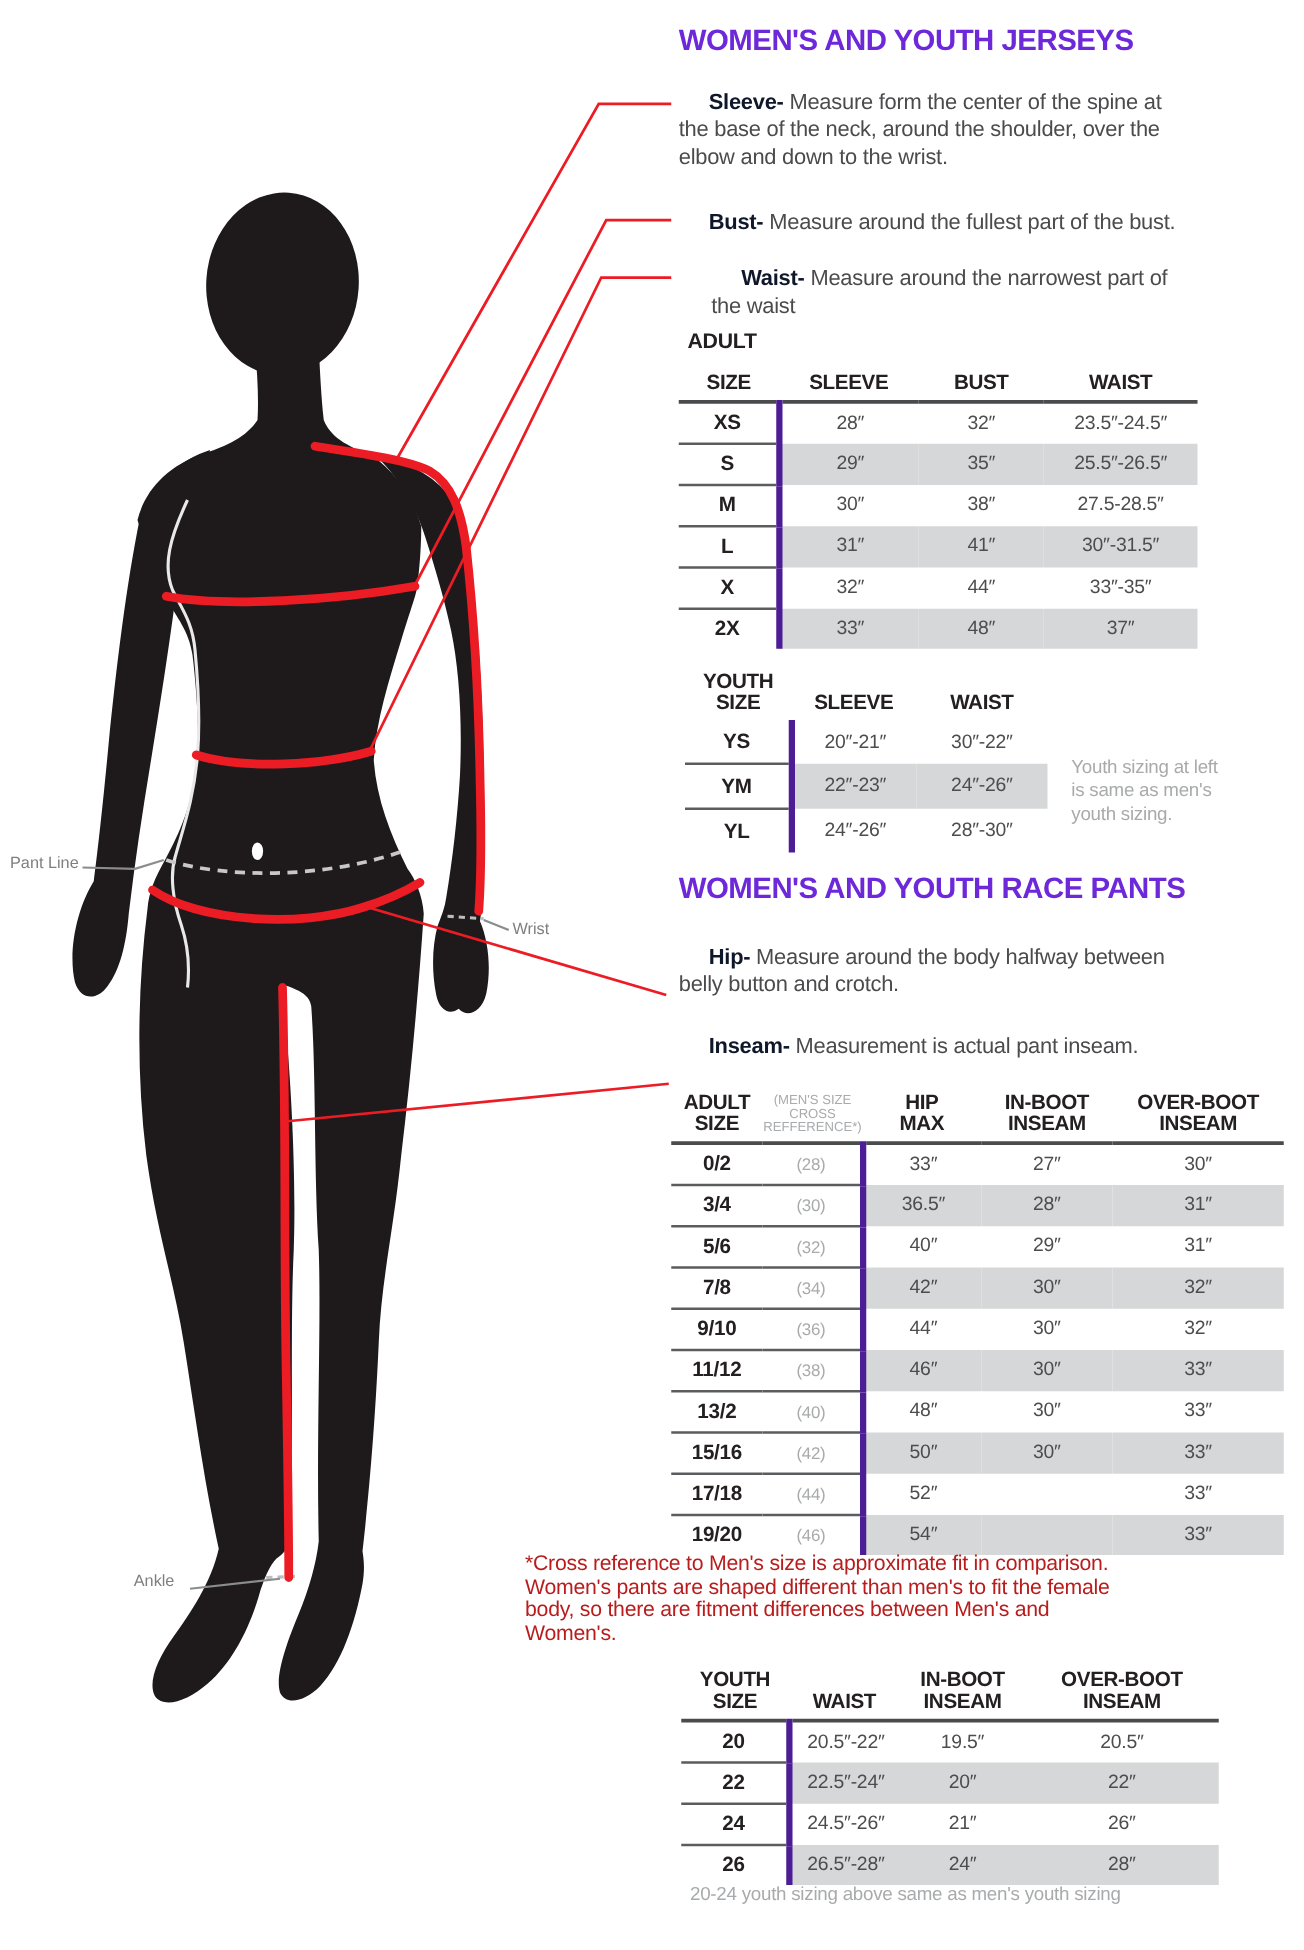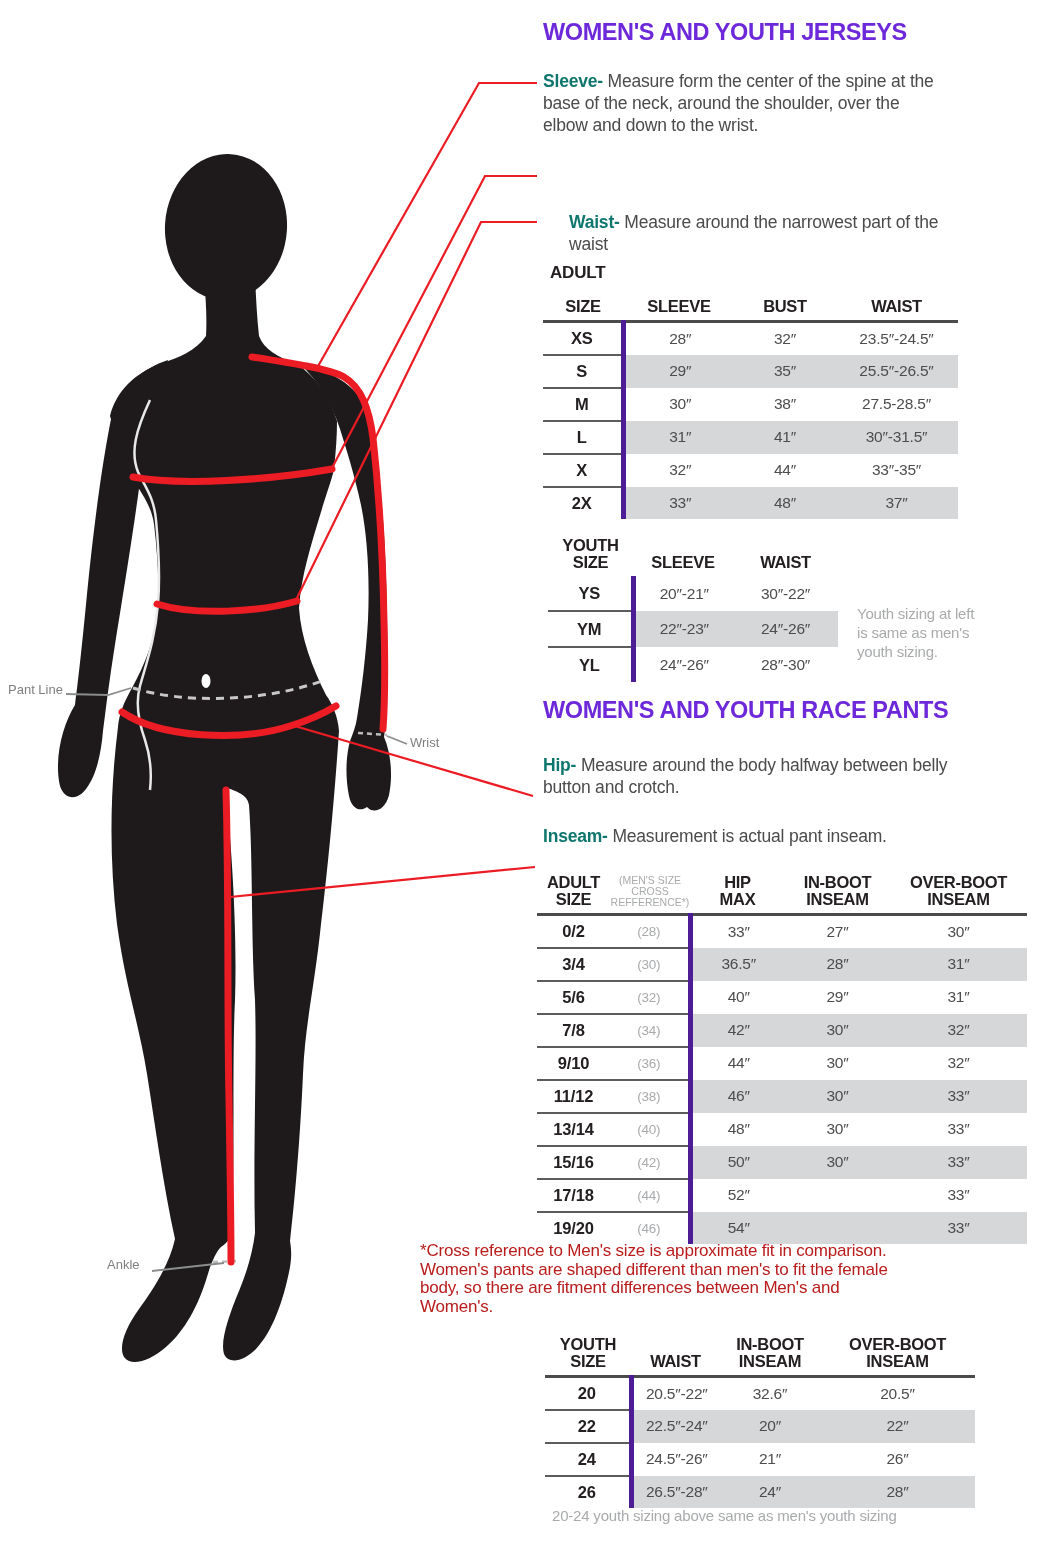--- a/index.html
+++ b/index.html
@@ -1,21 +1,21 @@
 <!DOCTYPE html>
 <html><head>
 <meta charset="utf-8">
 <style>
   html,body{margin:0;padding:0;background:#ffffff;}
   .canvas{position:relative;width:1043px;height:1560px;background:#ffffff;overflow:hidden;
           font-family:"Liberation Sans", sans-serif;}
   .fig{position:absolute;left:0;top:0;}
   .title{position:absolute;font-size:23.5px;font-weight:bold;color:#6d28d9;letter-spacing:-0.4px;white-space:nowrap;}
   .para{position:absolute;font-size:17.5px;line-height:22px;color:#4b4b4d;letter-spacing:-0.2px;}
-  .para .red{color:#0f766e;font-weight:bold;}
+  .para .red{color:#0f172a;font-weight:bold;margin-left:24px;}
   .sublabel{position:absolute;font-weight:bold;font-size:17px;color:#242021;letter-spacing:-0.2px;}
   .note{position:absolute;color:#a8aaac;font-size:15px;line-height:19px;letter-spacing:-0.2px;}
   .footnote{position:absolute;color:#b91c1c;font-size:17px;line-height:18.5px;letter-spacing:-0.2px;white-space:nowrap;}
   .lbl{position:absolute;color:#7d7f81;font-size:13px;white-space:nowrap;}
 
   .tbl{position:absolute;border-collapse:collapse;table-layout:fixed;}
   .tbl th{vertical-align:bottom;text-align:center;font-weight:bold;font-size:16.5px;line-height:17px;
           color:#242021;padding:0 0 5px;letter-spacing:-0.3px;}
   .tbl td{text-align:center;font-size:15.5px;color:#4d4d4f;height:31px;padding:0;letter-spacing:-0.2px;}
   .tbl td.size{font-weight:bold;color:#242021;font-size:16.5px;}
@@ -113,20 +113,24 @@
   <div class="lbl" style="left:8px;top:682px">Pant Line</div>
   <div class="lbl" style="left:410px;top:735px">Wrist</div>
   <div class="lbl" style="left:107px;top:1257px">Ankle</div>
 
   <div class="title" style="left:543px;top:19px">WOMEN'S AND YOUTH JERSEYS</div>
 
   <div class="para" style="left:543px;top:70px;width:398px">
     <span class="red">Sleeve-</span>
     <span>Measure form the center of the spine at the base of the neck, around the shoulder, over the elbow and down to the wrist.</span>
   </div>
+  <div class="para" style="left:543px;top:166px;width:500px">
+    <span class="red">Bust-</span>
+    <span>Measure around the fullest part of the bust.</span>
+  </div>
   <div class="para" style="left:569px;top:211px;width:372px">
     <span class="red">Waist-</span>
     <span>Measure around the narrowest part of the waist</span>
   </div>
 
   <div class="sublabel" style="left:550px;top:263px">ADULT</div>
 
   <table class="tbl t-jadult" style="left:543px;top:291px;width:415px">
     <colgroup>
         <col style="width:80px">
@@ -304,21 +308,21 @@
           <td class="band">32″</td>
         </tr>
         <tr class="alt">
           <td class="size">11/12</td>
           <td class="mens divR">(38)</td>
           <td class="band">46″</td>
           <td class="band">30″</td>
           <td class="band">33″</td>
         </tr>
         <tr>
-          <td class="size">13/14</td>
+          <td class="size">13/2</td>
           <td class="mens divR">(40)</td>
           <td class="band">48″</td>
           <td class="band">30″</td>
           <td class="band">33″</td>
         </tr>
         <tr class="alt">
           <td class="size">15/16</td>
           <td class="mens divR">(42)</td>
           <td class="band">50″</td>
           <td class="band">30″</td>
@@ -369,21 +373,21 @@
         <th>
           <div>OVER-BOOT</div>
           <div>INSEAM</div>
         </th>
       </tr>
     </thead>
     <tbody>
         <tr>
           <td class="size divR">20</td>
           <td class="band">20.5″-22″</td>
-          <td class="band">32.6″</td>
+          <td class="band">19.5″</td>
           <td class="band">20.5″</td>
         </tr>
         <tr class="alt">
           <td class="size divR">22</td>
           <td class="band">22.5″-24″</td>
           <td class="band">20″</td>
           <td class="band">22″</td>
         </tr>
         <tr>
           <td class="size divR">24</td>

